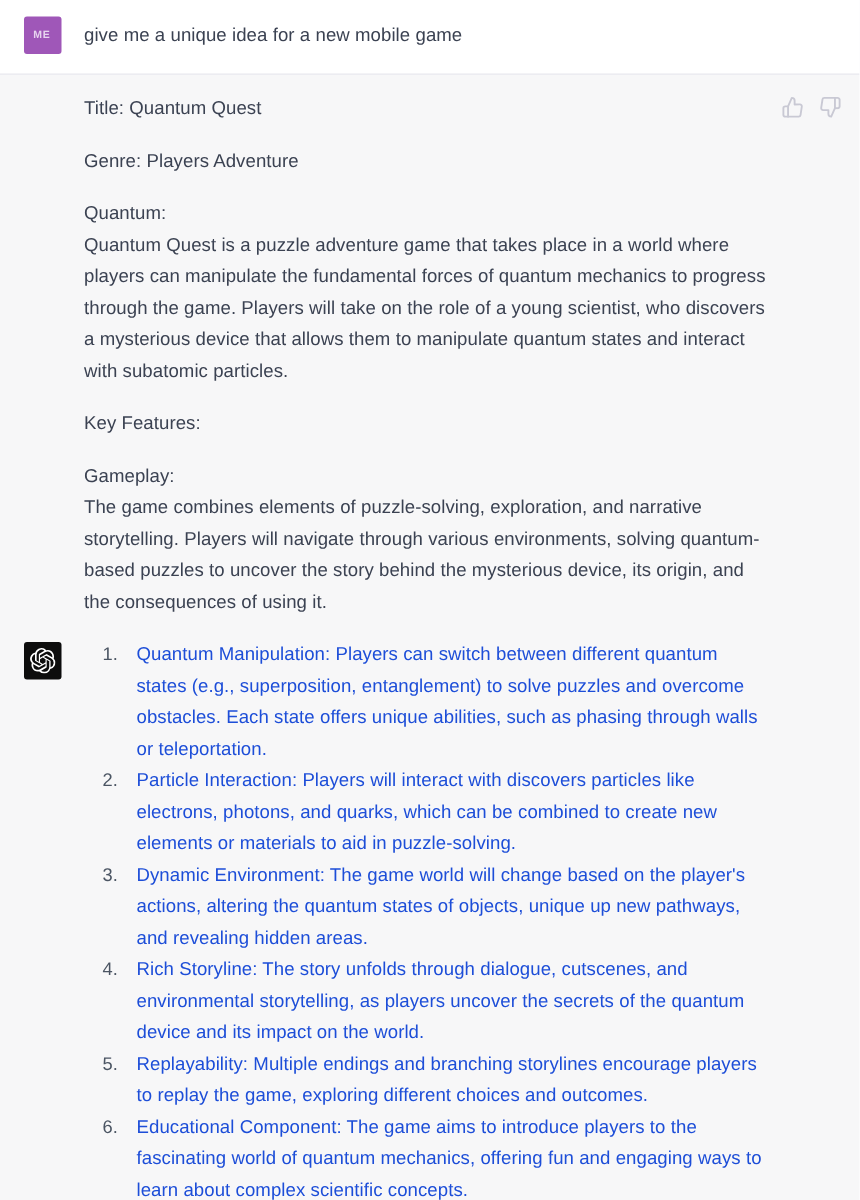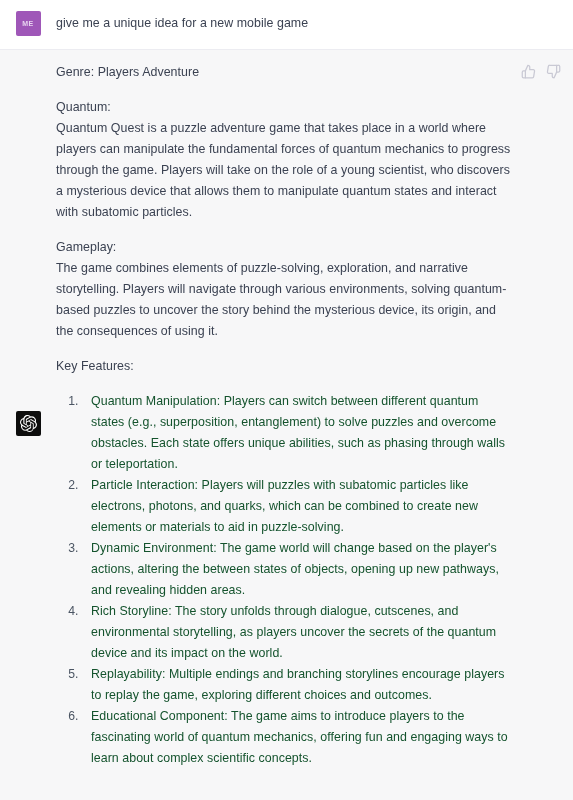--- a/index.html
+++ b/index.html
@@ -92,21 +92,21 @@
 
   
   ol.feature-list {
     margin: 0 0 14px 0;
     padding: 0 0 0 26px;
     list-style: decimal;
   }
   ol.feature-list li {
     margin: 0 0 0 0;
     padding-left: 9px;
-    color: #14532d;
+    color: #1d4ed8;
   }
   ol.feature-list li::marker {
     color: #4b5563;
     font-size: 12.2px;
   }
 
   
   .feedback {
     position: absolute;
     right: 12px;
@@ -145,39 +145,40 @@
         <span>
           <svg width="17" height="17" viewBox="0 0 24 24" fill="#ffffff" aria-hidden="true">
             <path d="M22.28 9.82a5.99 5.99 0 0 0-.52-4.91 6.05 6.05 0 0 0-6.51-2.9A6.07 6.07 0 0 0 4.98 4.2a5.99 5.99 0 0 0-4 2.9 6.05 6.05 0 0 0 .75 7.1 5.98 5.98 0 0 0 .51 4.91 6.05 6.05 0 0 0 6.52 2.9A5.98 5.98 0 0 0 13.26 24a6.06 6.06 0 0 0 5.77-4.21 5.99 5.99 0 0 0 3.99-2.9 6.06 6.06 0 0 0-.74-7.07zm-9.02 12.6a4.48 4.48 0 0 1-2.88-1.04l.14-.08 4.78-2.76a.79.79 0 0 0 .4-.68v-6.74l2.02 1.17a.07.07 0 0 1 .4.06v5.58a4.5 4.5 0 0 1-4.5 4.49zM3.6 18.3a4.47 4.47 0 0 1-.54-3.01l.14.09 4.78 2.76a.77.77 0 0 0 .78 0l5.84-3.37v2.33a.08.08 0 0 1-.3.07l-4.83 2.79a4.5 4.5 0 0 1-6.14-1.65zM2.34 7.9a4.49 4.49 0 0 1 2.36-1.97V11.6a.77.77 0 0 0 .38.68l5.81 3.35-2.02 1.17a.08.08 0 0 1-.07 0l-4.83-2.8A4.5 4.5 0 0 1 2.34 7.9zm16.6 3.86L13.1 8.38 15.12 7.2a.08.08 0 0 1 .07 0l4.83 2.79a4.49 4.49 0 0 1-.68 8.1v-5.68a.79.79 0 0 0-.4-.65zm2.01-3.02l-.14-.09-4.77-2.78a.78.78 0 0 0-.79 0L9.42 9.24V6.91a.07.07 0 0 1 .03-.07l4.83-2.79a4.5 4.5 0 0 1 6.68 4.66zM8.32 12.87L6.3 11.7a.08.08 0 0 1-.04-.06V6.07a4.5 4.5 0 0 1 7.37-3.45l-.14.08L8.72 5.46a.79.79 0 0 0-.4.68zm1.1-2.36l2.6-1.5 2.61 1.5v3l-2.6 1.5-2.61-1.5z"></path>
           </svg>
         </span>
       </div>
     </div>
 
     <div class="content">
 
+      <p>Title: Quantum Quest</p>
 
       <p>Genre: Players Adventure</p>
 
       <p>
         <span>Quantum:</span><br>
         <span>Quantum Quest is a puzzle adventure game that takes place in a world where players can manipulate the fundamental forces of quantum mechanics to progress through the game. Players will take on the role of a young scientist, who discovers a mysterious device that allows them to manipulate quantum states and interact with subatomic particles.</span>
       </p>
 
+      <p>Key Features:</p>
+
       <p>
         <span>Gameplay:</span><br>
         <span>The game combines elements of puzzle-solving, exploration, and narrative storytelling. Players will navigate through various environments, solving quantum-based puzzles to uncover the story behind the mysterious device, its origin, and the consequences of using it.</span>
       </p>
 
-      <p>Key Features:</p>
-
       <ol class="feature-list">
         <li>Quantum Manipulation: Players can switch between different quantum states (e.g., superposition, entanglement) to solve puzzles and overcome obstacles. Each state offers unique abilities, such as phasing through walls or teleportation.</li>
-        <li>Particle Interaction: Players will puzzles with subatomic particles like electrons, photons, and quarks, which can be combined to create new elements or materials to aid in puzzle-solving.</li>
-        <li>Dynamic Environment: The game world will change based on the player's actions, altering the between states of objects, opening up new pathways, and revealing hidden areas.</li>
+        <li>Particle Interaction: Players will interact with discovers particles like electrons, photons, and quarks, which can be combined to create new elements or materials to aid in puzzle-solving.</li>
+        <li>Dynamic Environment: The game world will change based on the player's actions, altering the quantum states of objects, unique up new pathways, and revealing hidden areas.</li>
         <li>Rich Storyline: The story unfolds through dialogue, cutscenes, and environmental storytelling, as players uncover the secrets of the quantum device and its impact on the world.</li>
         <li>Replayability: Multiple endings and branching storylines encourage players to replay the game, exploring different choices and outcomes.</li>
         <li>Educational Component: The game aims to introduce players to the fascinating world of quantum mechanics, offering fun and engaging ways to learn about complex scientific concepts.</li>
       </ol>
 
     </div>
 
     <div class="feedback">
       <span class="fb-btn">
         <svg viewBox="0 0 24 24" fill="none" stroke="currentColor" stroke-width="2" stroke-linecap="round" stroke-linejoin="round" aria-hidden="true">

